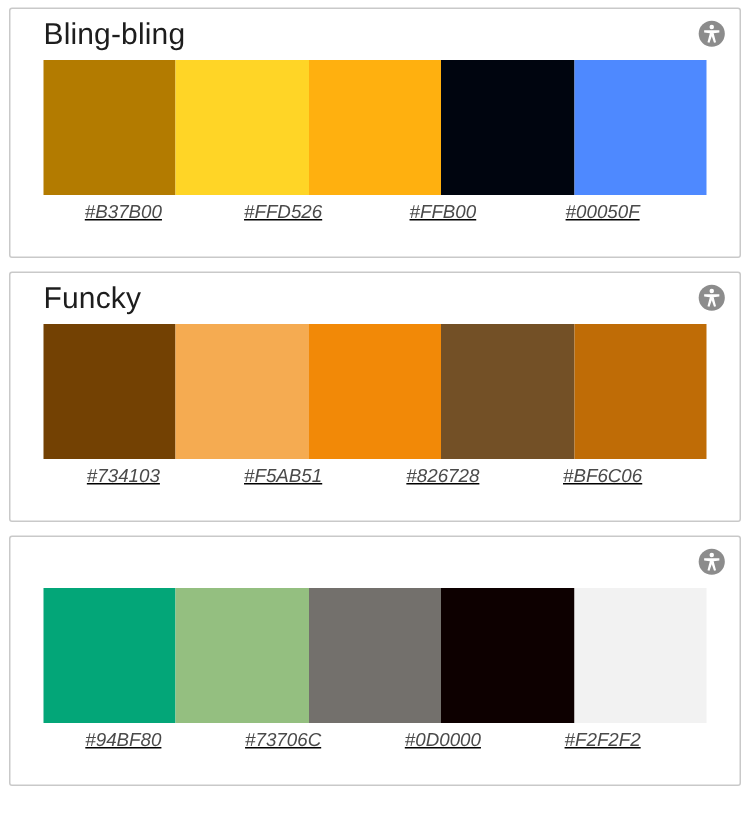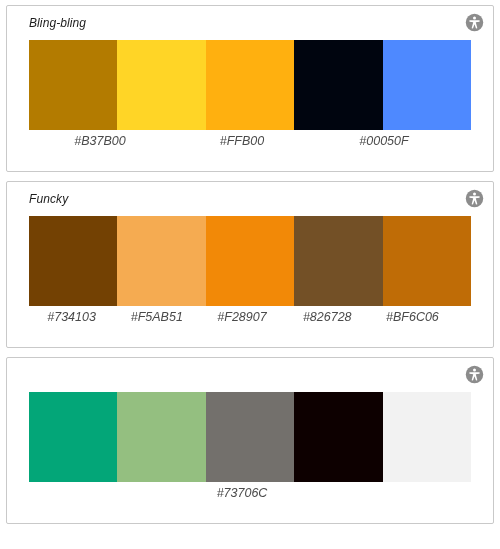--- a/index.html
+++ b/index.html
@@ -31,22 +31,21 @@
     border-radius: 2px;
     height: 167px;
     flex: 0 0 167px;
     padding: 0;
     overflow: hidden;
   }
   .card-title {
     position: absolute;
     left: 22px;
     top: 6px;
-    font-style: italic;
-    font-size: 12px;
+    font-size: 20px;
     line-height: 22px;
     color: #1d1d1d;
     letter-spacing: 0.1px;
     white-space: nowrap;
   }
   .a11y-icon {
     position: absolute;
     right: 9px;
     top: 7px;
     width: 19px;
@@ -65,20 +64,21 @@
     flex: 1 1 0;
     height: 100%;
   }
   .label-row {
     position: absolute;
     left: 22px;
     right: 38px;
     top: 124px;
     height: 22px;
     display: flex;
+    text-decoration: underline;
   }
   .swatch-label {
     flex: 1 1 0;
     text-align: center;
     font-style: italic;
     font-size: 12.5px;
     line-height: 22px;
     color: #4a4a4a;
     white-space: nowrap;
   }
@@ -99,20 +99,21 @@
     </span>
     <div class="swatch-row">
       <div class="swatch" style="background:#B37B00"></div>
       <div class="swatch" style="background:#FFD526"></div>
       <div class="swatch" style="background:#FFB00F"></div>
       <div class="swatch" style="background:#00050F"></div>
       <div class="swatch" style="background:#4E89FF"></div>
     </div>
     <div class="label-row">
       <div class="swatch-label">#B37B00</div>
+      <div class="swatch-label">#FFD526</div>
       <div class="swatch-label">#FFB00</div>
       <div class="swatch-label">#00050F</div>
     </div>
   </div>
 
   <div class="palette-card">
     <div class="card-title">Funcky</div>
     <span class="a11y-icon">
       <svg viewBox="0 0 24 24" width="19" height="19" aria-hidden="true">
         <circle cx="12" cy="12" r="11" fill="#8C8C8C"></circle>
@@ -123,21 +124,20 @@
     <div class="swatch-row">
       <div class="swatch" style="background:#734103"></div>
       <div class="swatch" style="background:#F5AB51"></div>
       <div class="swatch" style="background:#F28907"></div>
       <div class="swatch" style="background:#735026"></div>
       <div class="swatch" style="background:#BF6C06"></div>
     </div>
     <div class="label-row">
       <div class="swatch-label">#734103</div>
       <div class="swatch-label">#F5AB51</div>
-      <div class="swatch-label">#F28907</div>
       <div class="swatch-label">#826728</div>
       <div class="swatch-label">#BF6C06</div>
     </div>
   </div>
 
   <div class="palette-card">
     <span class="a11y-icon">
       <svg viewBox="0 0 24 24" width="19" height="19" aria-hidden="true">
         <circle cx="12" cy="12" r="11" fill="#8C8C8C"></circle>
         <circle cx="12" cy="6.4" r="1.9" fill="#FFFFFF"></circle>
@@ -145,17 +145,20 @@
       </svg>
     </span>
     <div class="swatch-row">
       <div class="swatch" style="background:#03A678"></div>
       <div class="swatch" style="background:#94BF80"></div>
       <div class="swatch" style="background:#73706C"></div>
       <div class="swatch" style="background:#0D0000"></div>
       <div class="swatch" style="background:#F2F2F2"></div>
     </div>
     <div class="label-row">
+      <div class="swatch-label">#94BF80</div>
       <div class="swatch-label">#73706C</div>
+      <div class="swatch-label">#0D0000</div>
+      <div class="swatch-label">#F2F2F2</div>
     </div>
   </div>
 
 </div>
 
 </body></html>

